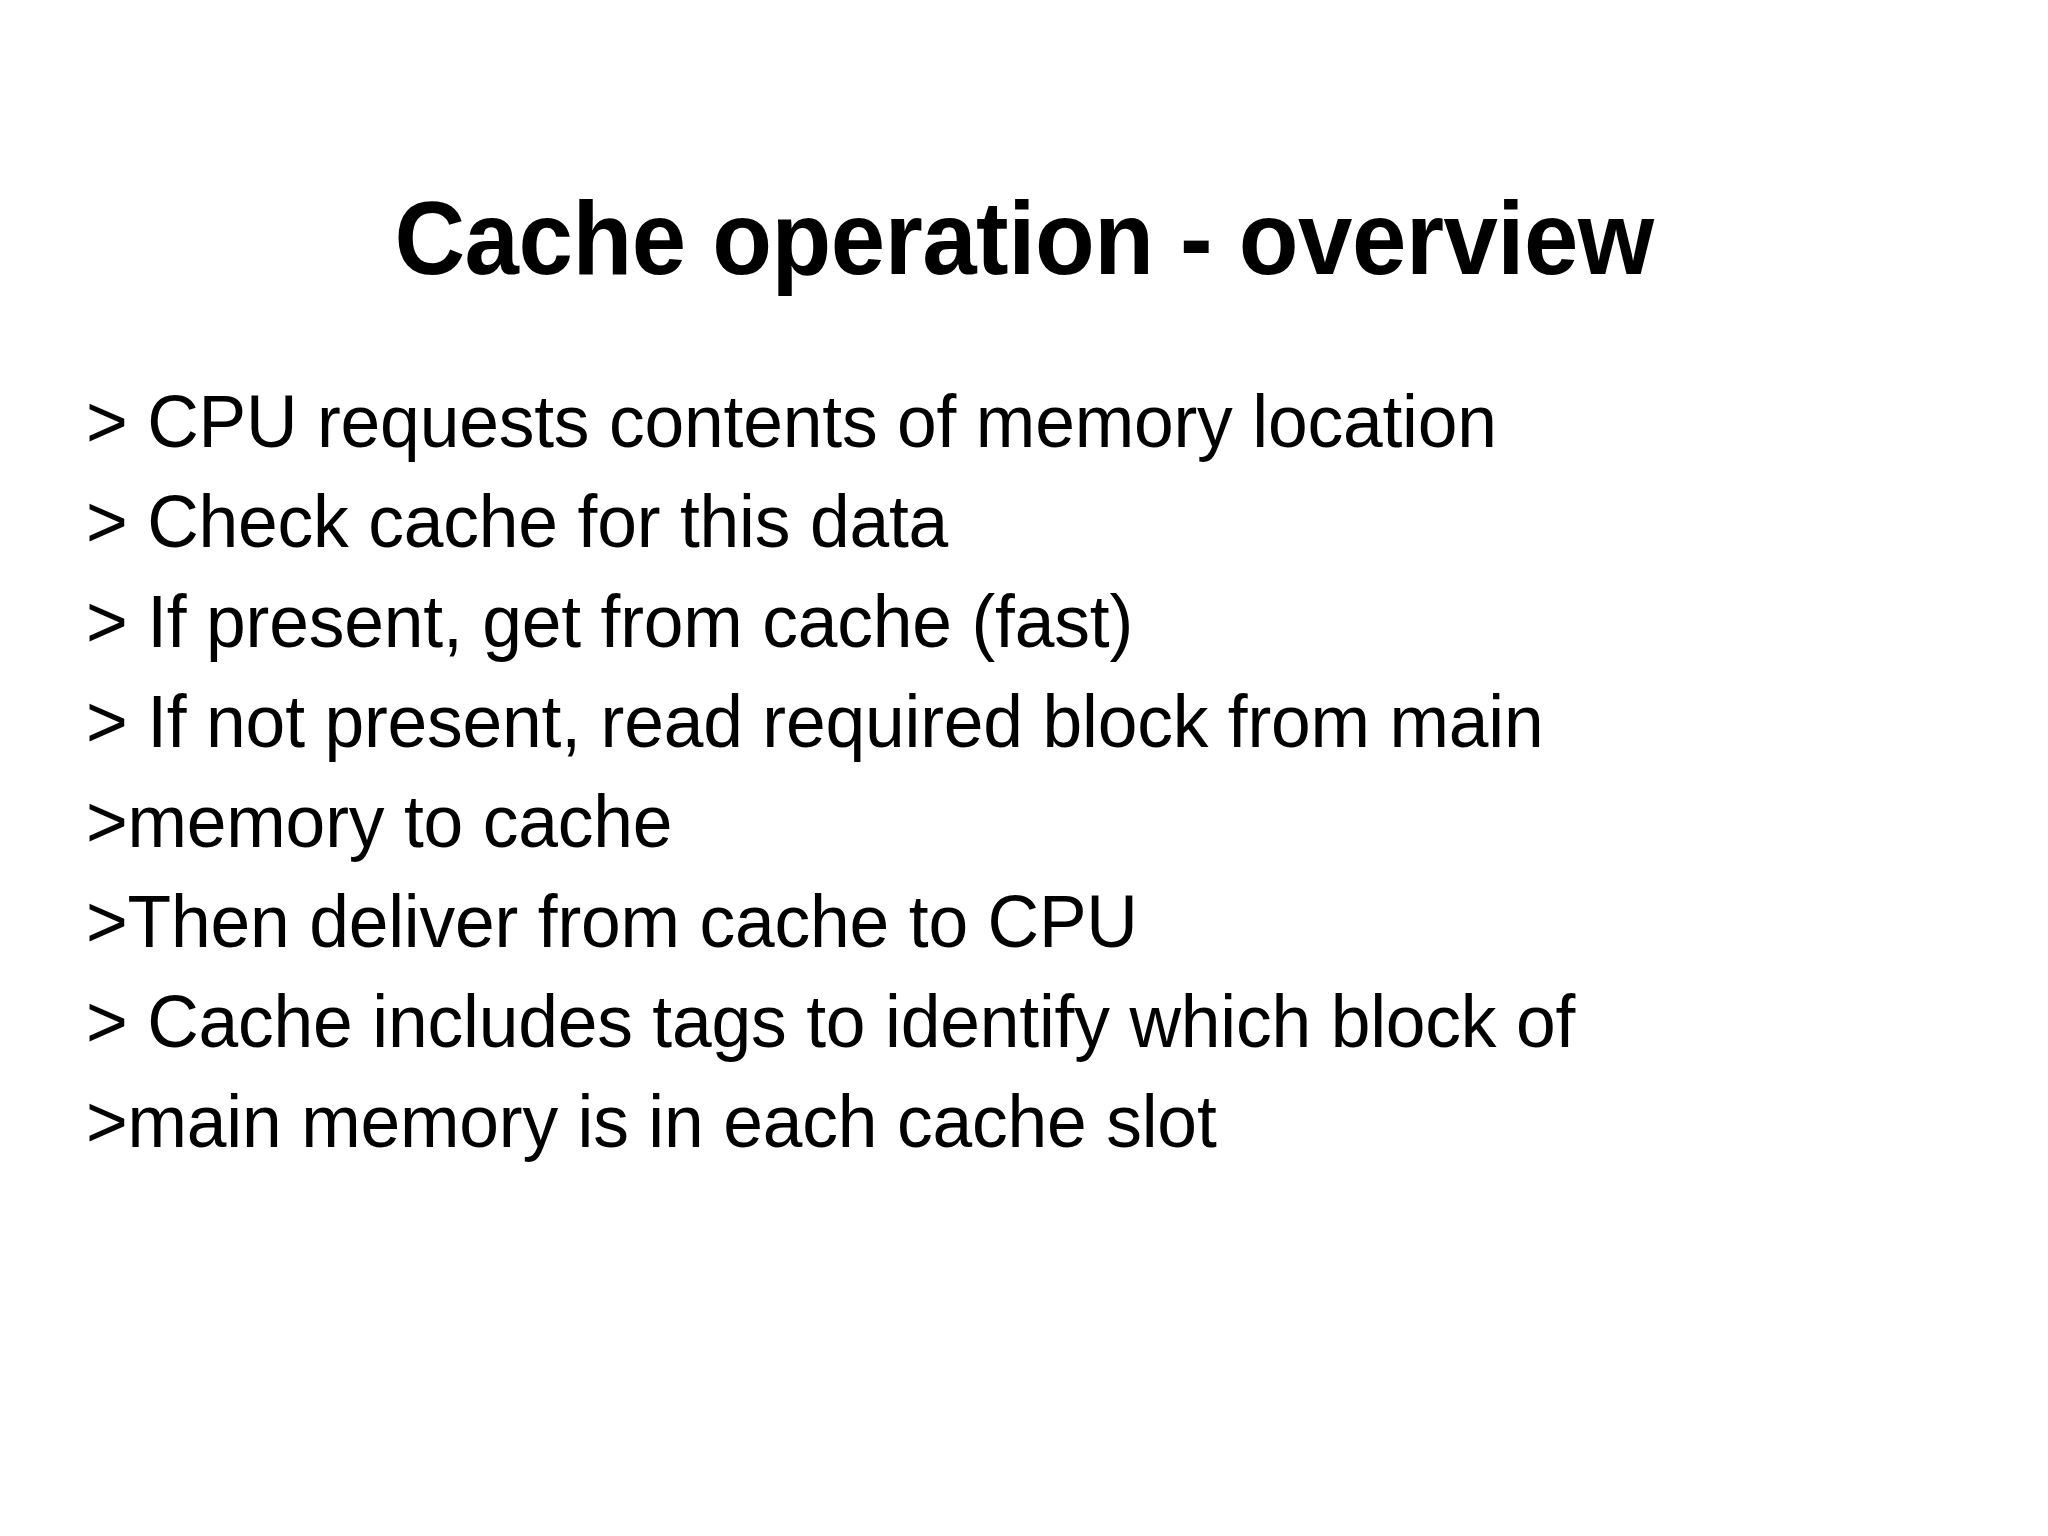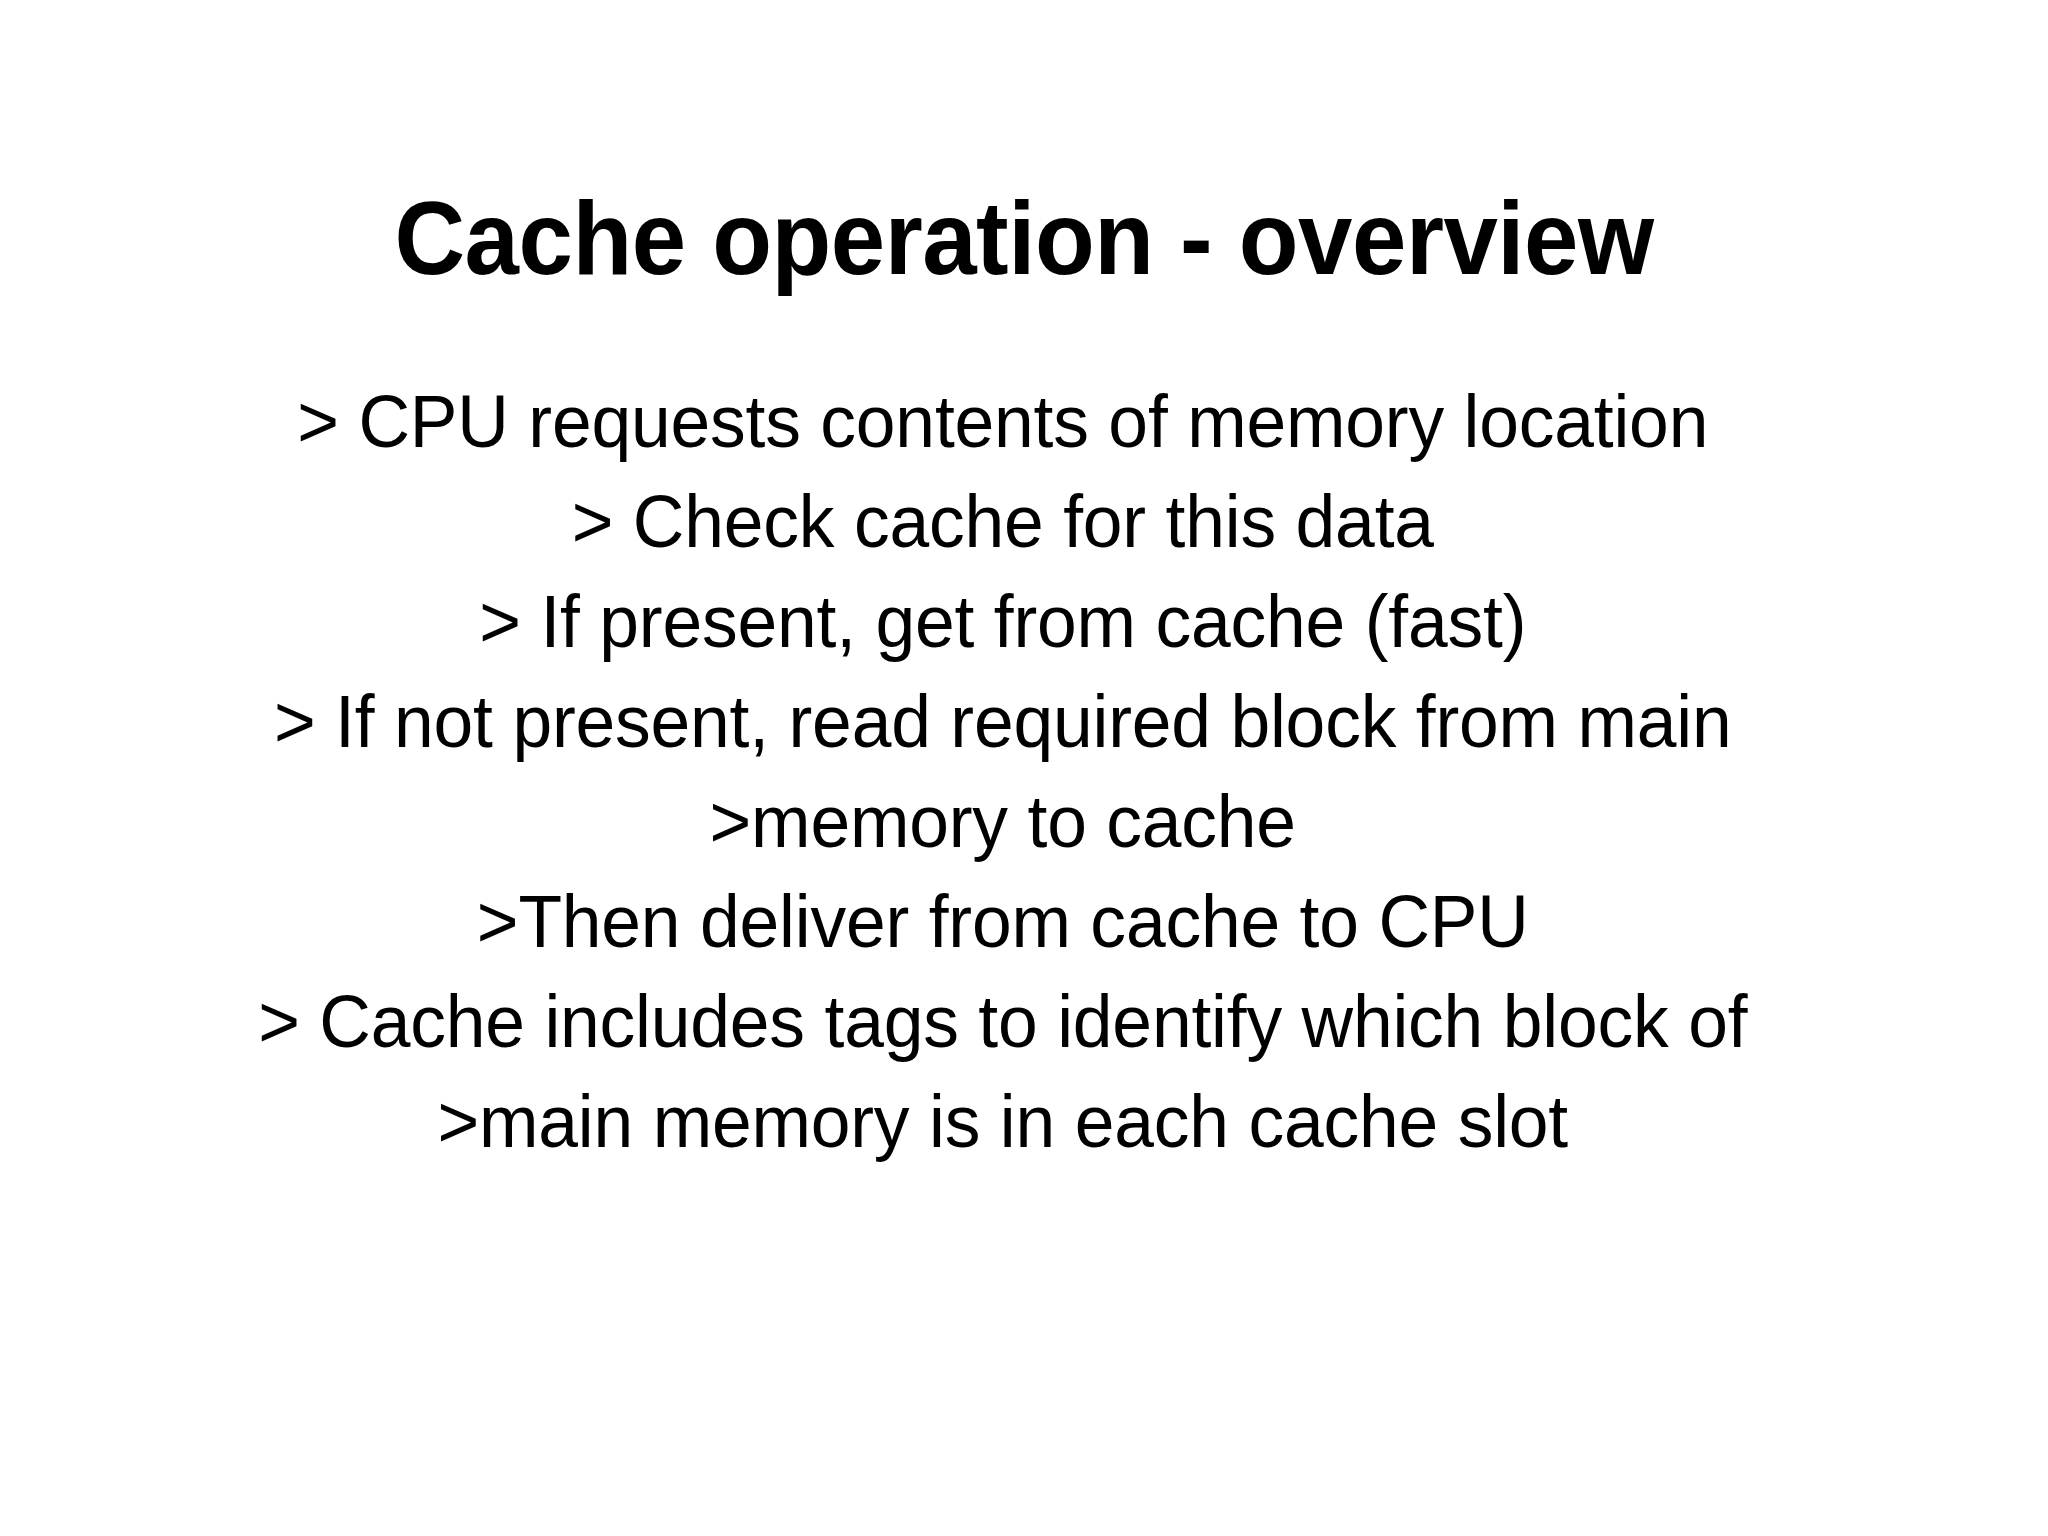--- a/index.html
+++ b/index.html
@@ -38,21 +38,20 @@
     transform: scaleX(0.94);
     transform-origin: 50% 50%;
   }
 
   
   .body-block {
     position: absolute;
     left: 86px;
     top: 372px;
     width: 1900px;
-    text-align: center;
   }
   .bullet-line {
     font-family: "Liberation Sans", sans-serif;
     font-weight: 400;
     font-size: 74px;
     line-height: 100px;
     color: #000000;
     white-space: pre;
     letter-spacing: -0.2px;
     transform: scaleX(0.965);

